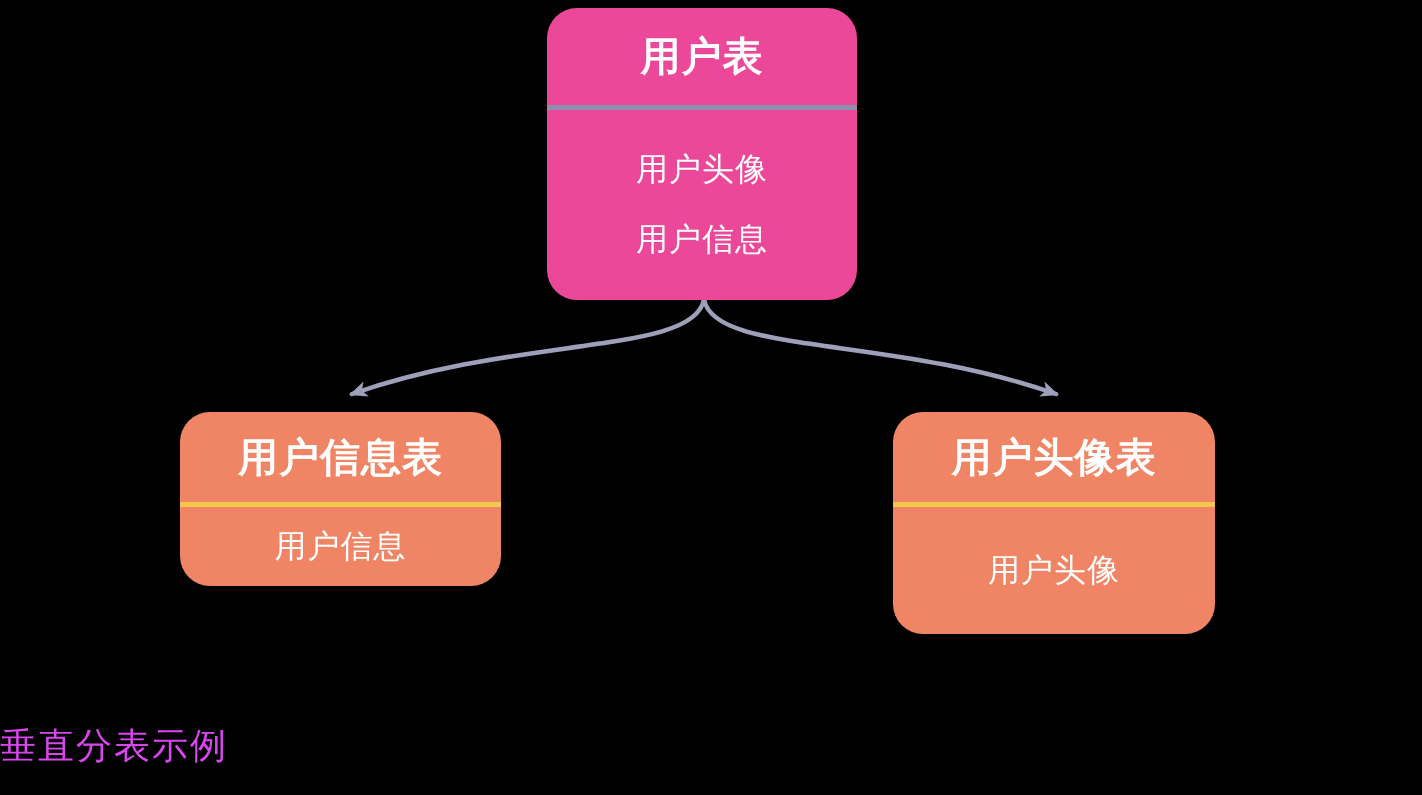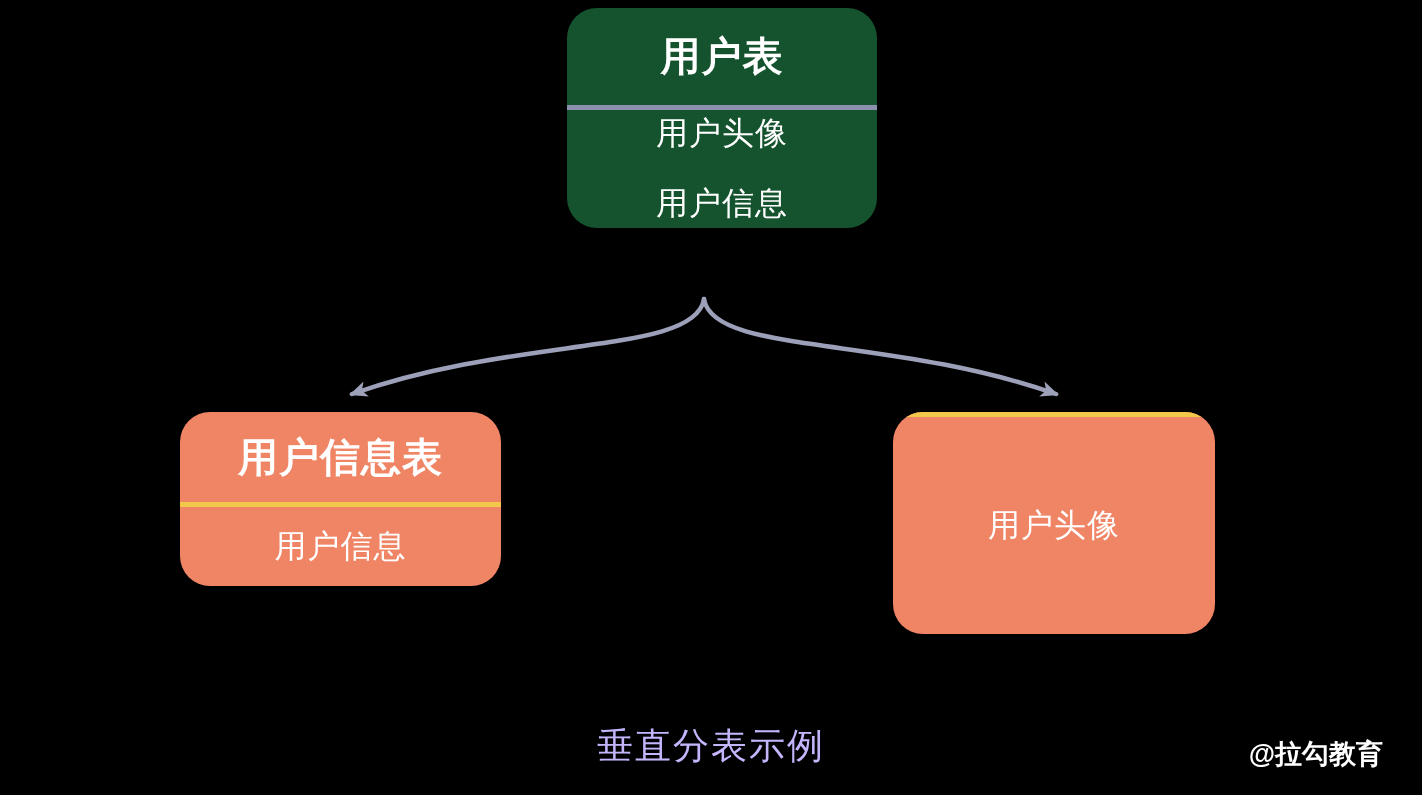--- a/index.html
+++ b/index.html
@@ -23,21 +23,21 @@
     pointer-events: none;
   }
   .card {
     position: absolute;
     border-radius: 30px;
     overflow: hidden;
     color: #ffffff;
     display: flex;
     flex-direction: column;
   }
-  .card-root  { left: 547px; top: 8px;   width: 310px; height: 220px; background: #14532d; margin-left: 20px; }
+  .card-root  { left: 547px; top: 8px;   width: 310px; height: 292px; background: #ec4899; }
   .card-left  { left: 180px; top: 412px; width: 321px; height: 174px; background: #f08565; }
   .card-right { left: 893px; top: 412px; width: 322px; height: 222px; background: #f08565; }
 
   .card-title {
     flex: 0 0 auto;
     display: flex;
     align-items: center;
     justify-content: center;
     font-weight: 700;
     font-size: 40px;
@@ -60,25 +60,25 @@
     font-size: 32px;
     font-weight: 500;
     letter-spacing: 1px;
   }
 
   .caption {
     position: absolute;
     left: 0;
     top: 722px;
     width: 100%;
-    text-align: center;
+    text-align: left;
     font-size: 36px;
     font-weight: 500;
     letter-spacing: 2px;
-    color: #c4b5fd;
+    color: #d946ef;
   }
   .watermark {
     position: absolute;
     right: 39px;
     top: 736px;
     font-size: 27px;
     font-weight: 700;
     color: #ffffff;
   }
 </style>
@@ -108,23 +108,23 @@
 
   <div class="card card-left">
     <div class="card-title">用户信息表</div>
     <div class="divider divider-yellow"></div>
     <div class="card-body">
       <div>用户信息</div>
     </div>
   </div>
 
   <div class="card card-right">
+    <div class="card-title">用户头像表</div>
     <div class="divider divider-yellow"></div>
     <div class="card-body">
       <div>用户头像</div>
     </div>
   </div>
 
   <div class="caption">垂直分表示例</div>
 
-  <div class="watermark">@拉勾教育</div>
 
 </div>
 
 </body></html>

